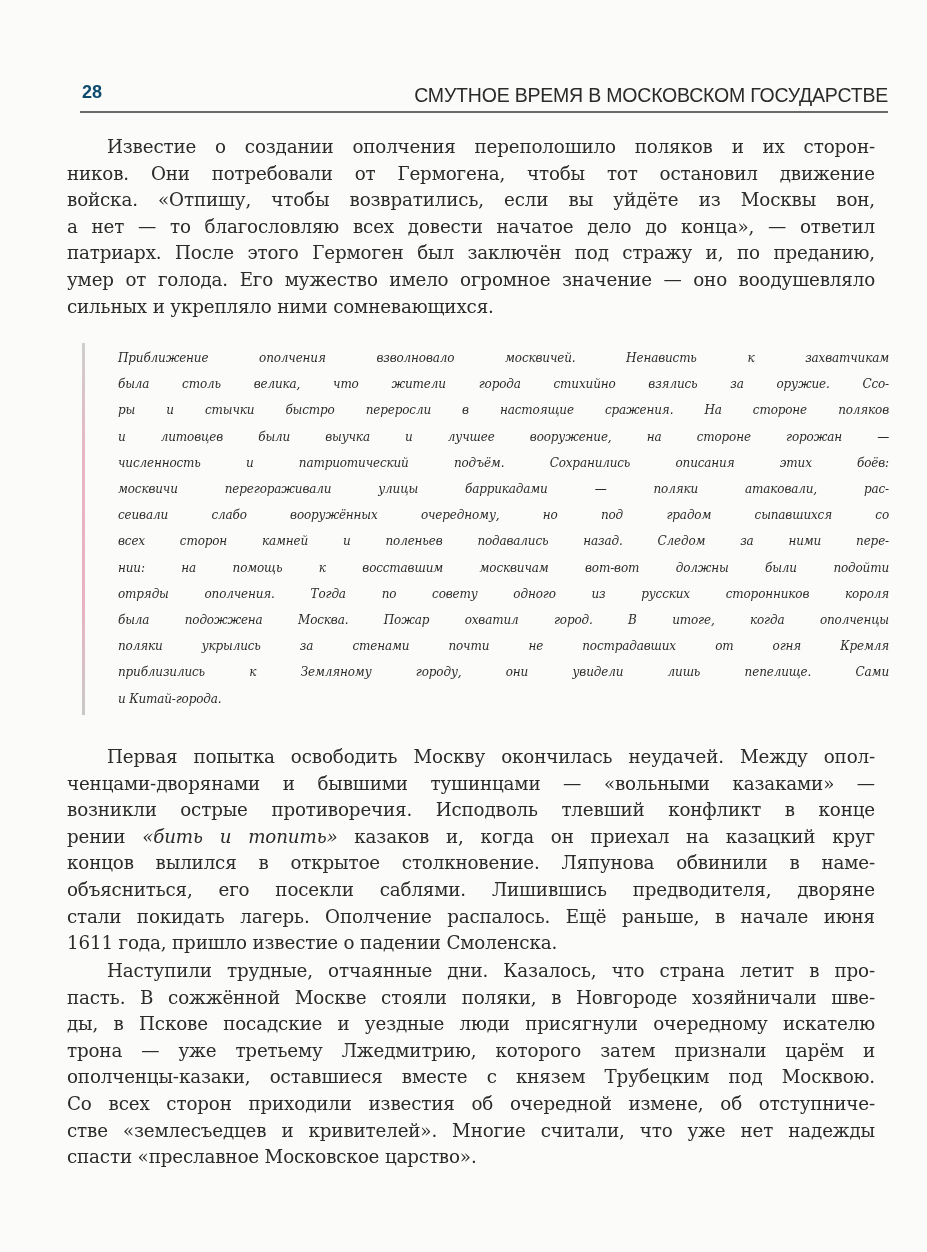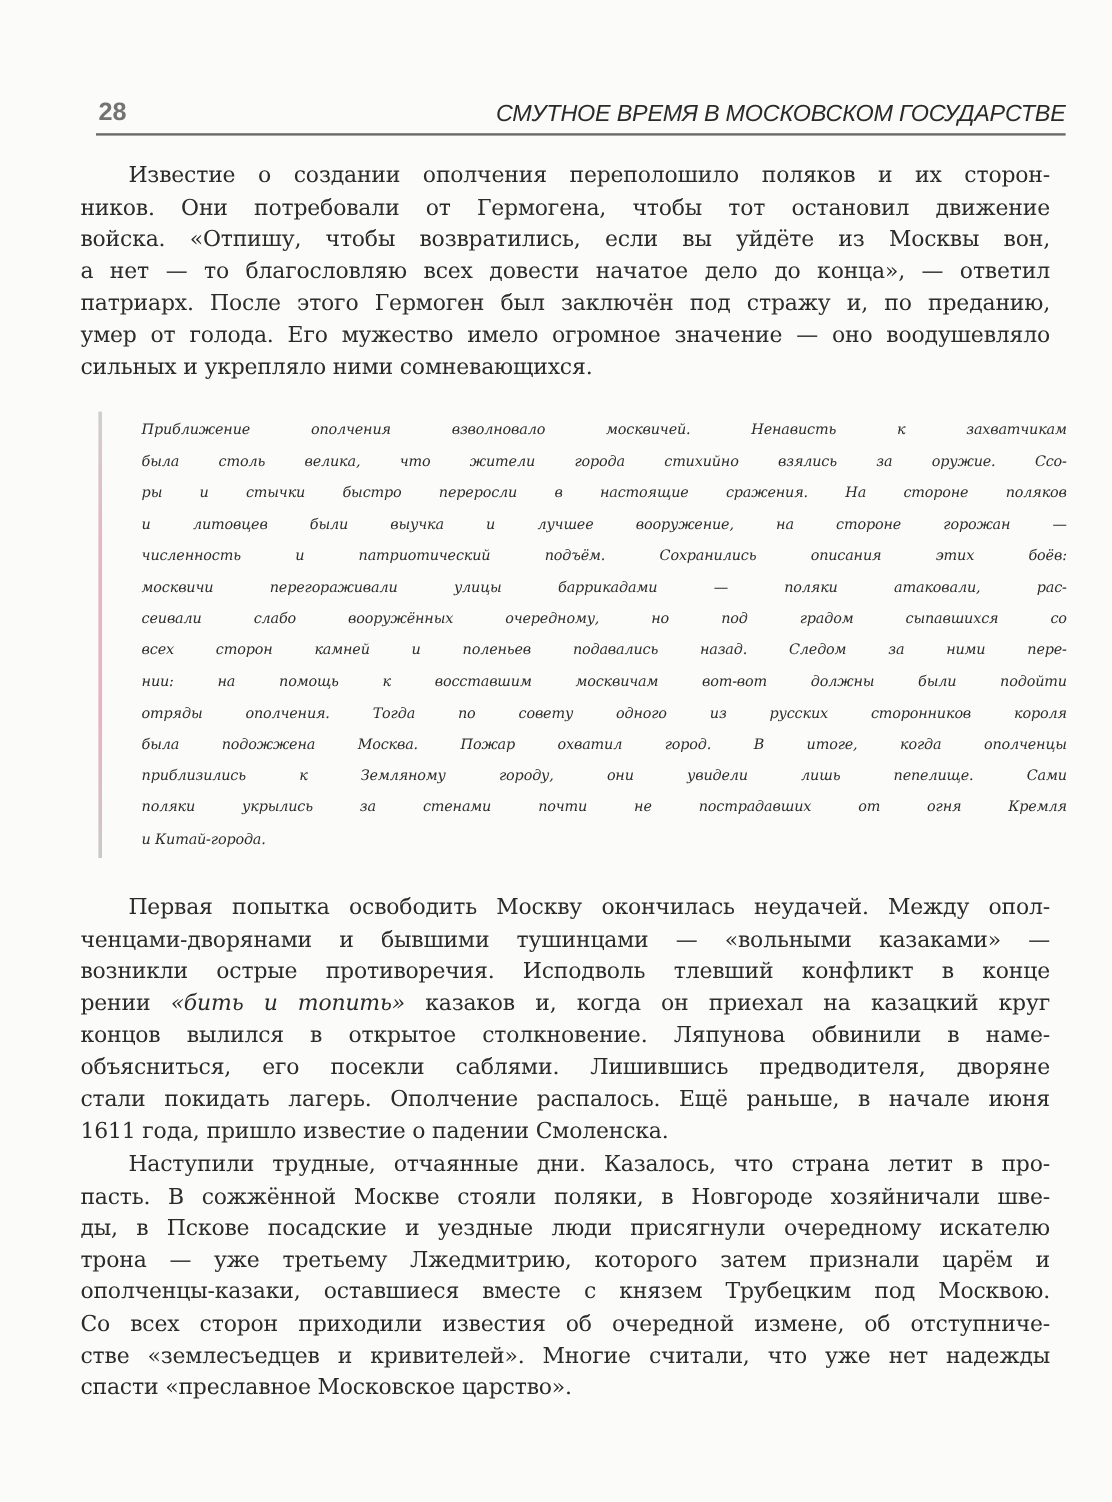--- a/index.html
+++ b/index.html
@@ -7,24 +7,24 @@
     width: 927px; height: 1252px; background: #fbfbfa; position: relative;
     overflow: hidden; color: #2a2a2a;
     font-family: "DejaVu Serif", "Liberation Serif", serif;
   }
   .page { position: absolute; left: 0; top: 0; width: 927px; height: 1252px; }
   .header {
     position: absolute; left: 80px; top: 82px; width: 808px; height: 28px;
     font-family: "Liberation Sans", "DejaVu Sans", sans-serif;
   }
   .page-number {
-    position: absolute; left: 2px; top: 0; font-size: 21px; font-weight: bold; color: #737373;
+    position: absolute; left: 2px; top: 0; font-size: 18px; font-weight: bold; color: #0c4a6e;
   }
   .running-title {
-    position: absolute; right: 0; top: 2px; font-size: 19.5px; color: #2a2a2a; letter-spacing: -0.2px; font-style: italic;
+    position: absolute; right: 0; top: 2px; font-size: 19.5px; color: #2a2a2a; letter-spacing: -0.2px;
   }
   .header-rule {
     position: absolute; left: 80px; top: 111px; width: 808px; height: 2px; background: #6a6a6a;
   }
   .para {
     position: absolute; left: 67px; width: 808px;
     font-size: 18.3px; line-height: 26.6px; text-align: justify; text-align-last: left;
     letter-spacing: -0.15px; word-spacing: 0px; margin: 0; color: #2b2b2b;
   }
   .para .ln { display: block; text-align: justify; text-align-last: justify; white-space: nowrap; }
@@ -71,22 +71,22 @@
       <span class="ln">была столь велика, что жители города стихийно взялись за оружие. Ссо-</span>
       <span class="ln">ры и стычки быстро переросли в настоящие сражения. На стороне поляков</span>
       <span class="ln">и литовцев были выучка и лучшее вооружение, на стороне горожан —</span>
       <span class="ln">численность и патриотический подъём. Сохранились описания этих боёв:</span>
       <span class="ln">москвичи перегораживали улицы баррикадами — поляки атаковали, рас-</span>
       <span class="ln">сеивали слабо вооружённых очередному, но под градом сыпавшихся со</span>
       <span class="ln">всех сторон камней и поленьев подавались назад. Следом за ними пере-</span>
       <span class="ln">нии: на помощь к восставшим москвичам вот-вот должны были подойти</span>
       <span class="ln">отряды ополчения. Тогда по совету одного из русских сторонников короля</span>
       <span class="ln">была подожжена Москва. Пожар охватил город. В итоге, когда ополченцы</span>
+      <span class="ln">поляки укрылись за стенами почти не пострадавших от огня Кремля</span>
       <span class="ln">приблизились к Земляному городу, они увидели лишь пепелище. Сами</span>
-      <span class="ln">поляки укрылись за стенами почти не пострадавших от огня Кремля</span>
       <span class="ln last">и Китай-города.</span>
     </p>
   </div>
 
   <p class="para p2">
     <span class="ln indent">Первая попытка освободить Москву окончилась неудачей. Между опол-</span>
     <span class="ln">ченцами-дворянами и бывшими тушинцами — «вольными казаками» —</span>
     <span class="ln">возникли острые противоречия. Исподволь тлевший конфликт в конце</span>
     <span class="ln"><span>рении </span><em>«бить и топить»</em><span> казаков и, когда он приехал на казацкий круг</span></span>
     <span class="ln">концов вылился в открытое столкновение. Ляпунова обвинили в наме-</span>

